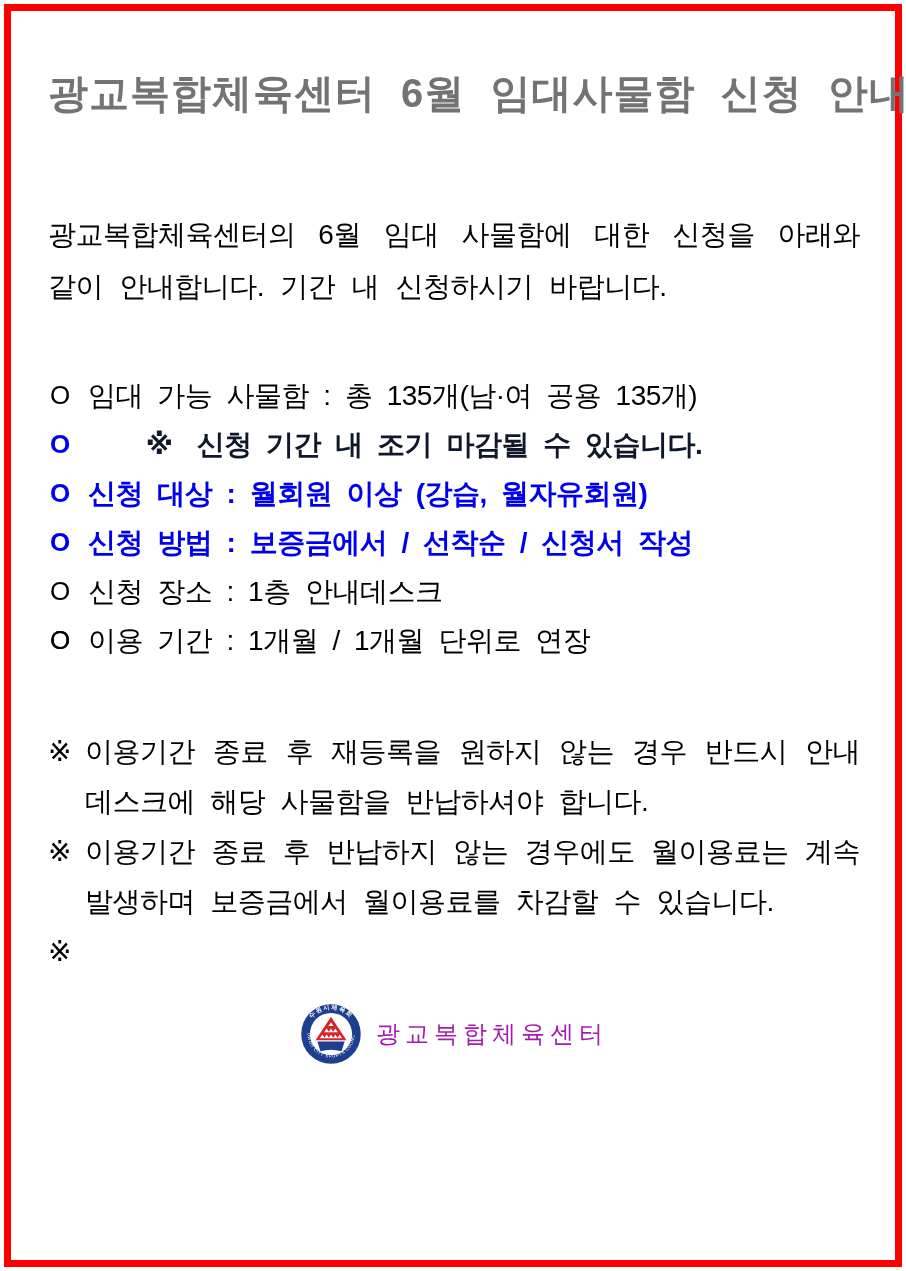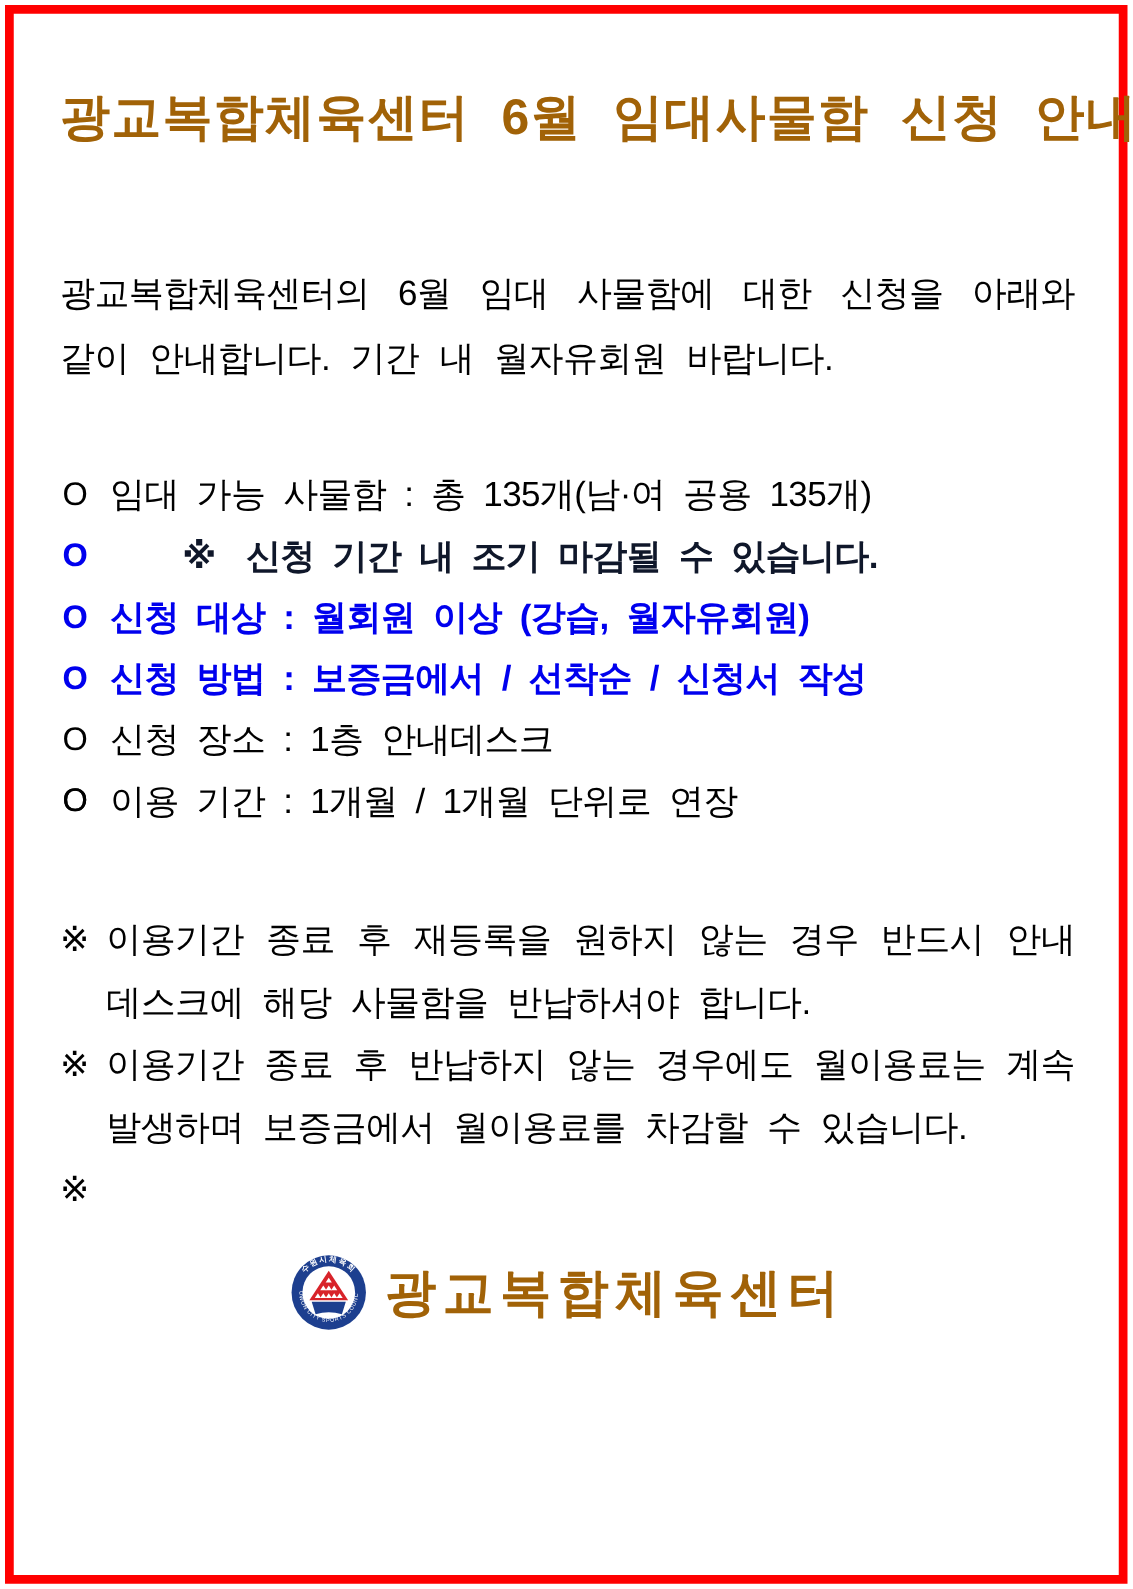--- a/index.html
+++ b/index.html
@@ -22,21 +22,21 @@
     position: absolute;
     left: 48px; right: 46px; top: 0;
   }
   .doc-title {
     margin-top: 66px;
     font-size: 40px;
     font-weight: 800;
     text-align: center;
     letter-spacing: 1px;
     word-spacing: 13px;
-    color: #a16207;
+    color: #737373;
     white-space: nowrap;
   }
   .intro {
     margin-top: 88px;
     font-size: 28px;
     line-height: 52px;
     text-align: justify;
     word-spacing: 9px;
     letter-spacing: -0.5px;
   }
@@ -80,38 +80,38 @@
     left: 0; top: 0;
   }
   .footer {
     margin-top: 76px;
     display: flex;
     align-items: center;
     justify-content: center;
     gap: 14px;
   }
   .footer .org-name {
-    font-size: 41px;
-    font-weight: 700;
+    font-size: 24px;
+    font-weight: 400;
     letter-spacing: 5px;
-    color: #a16207;
+    color: #a21caf;
     white-space: nowrap;
   }
   .logo { width: 62px; height: 62px; display: block; }
 </style>
 </head>
 <body>
 
 <div class="frame"></div>
 
 <div class="content">
 
   <div class="doc-title">광교복합체육센터 6월 임대사물함 신청 안내</div>
 
-  <p class="intro">광교복합체육센터의 6월 임대 사물함에 대한 신청을 아래와 같이 안내합니다. 기간 내 월자유회원 바랍니다.</p>
+  <p class="intro">광교복합체육센터의 6월 임대 사물함에 대한 신청을 아래와 같이 안내합니다. 기간 내 신청하시기 바랍니다.</p>
 
   <div class="item-list">
     <div class="item black">
       <span class="marker">O</span>
       <span>임대 가능 사물함 : 총 135개(남·여 공용 135개)</span>
     </div>
     <div class="item blue">
       <span class="marker">O</span>
     </div>
     <div class="item alert">

